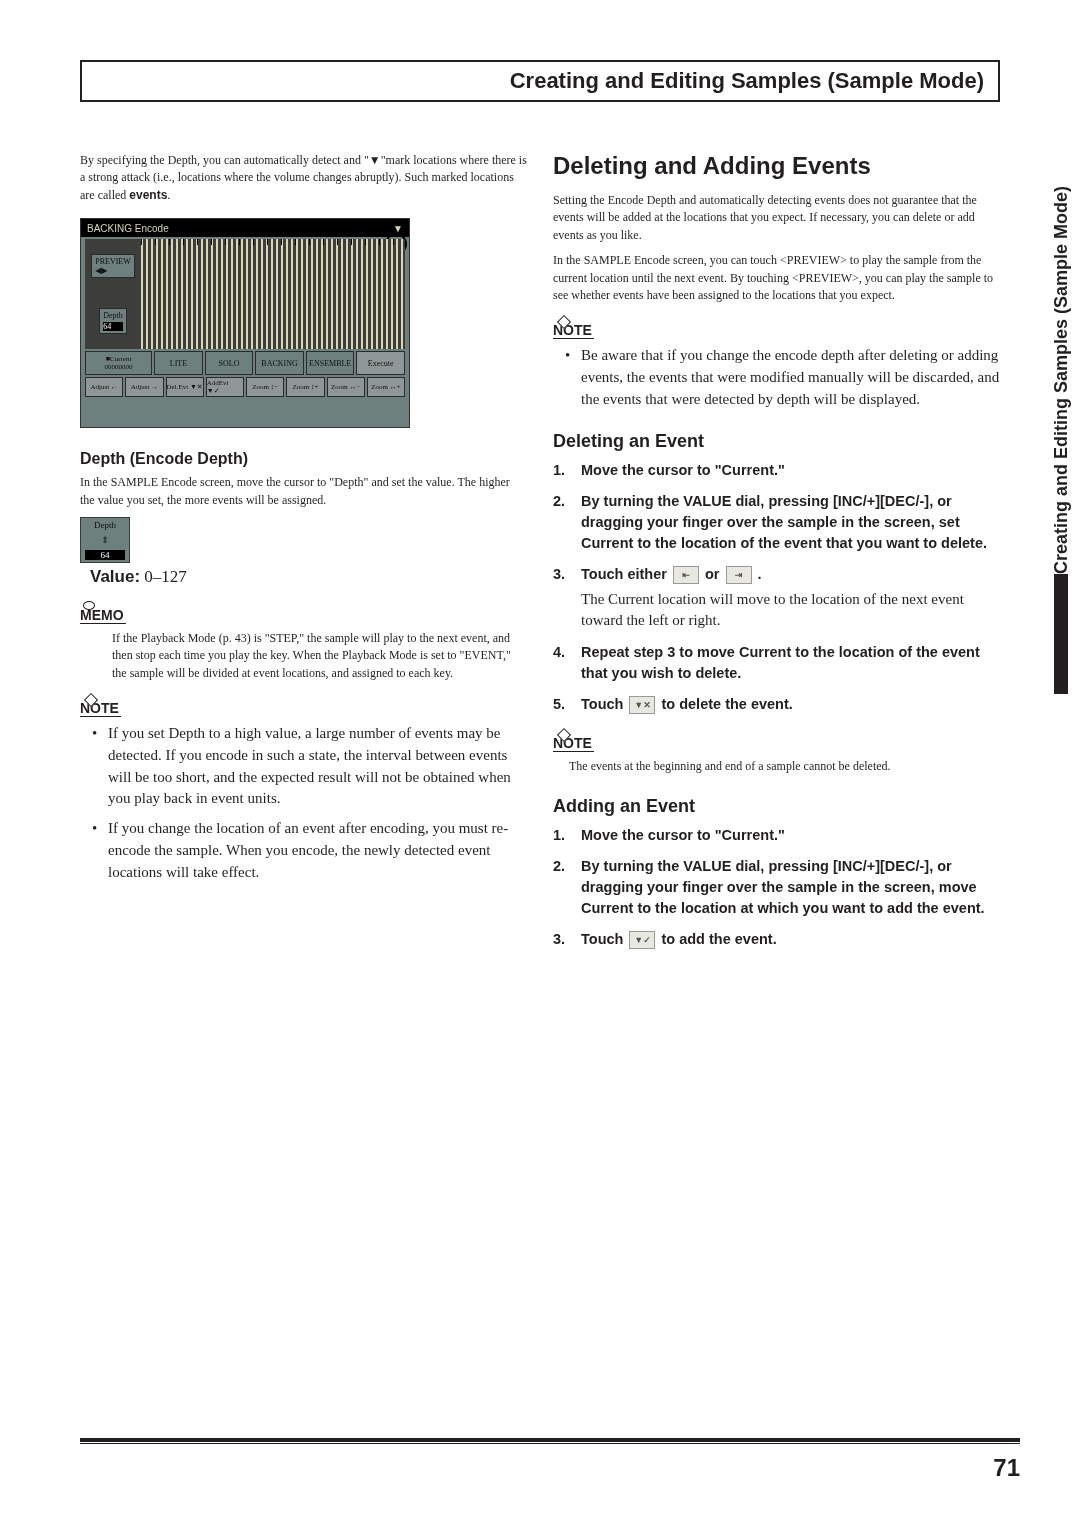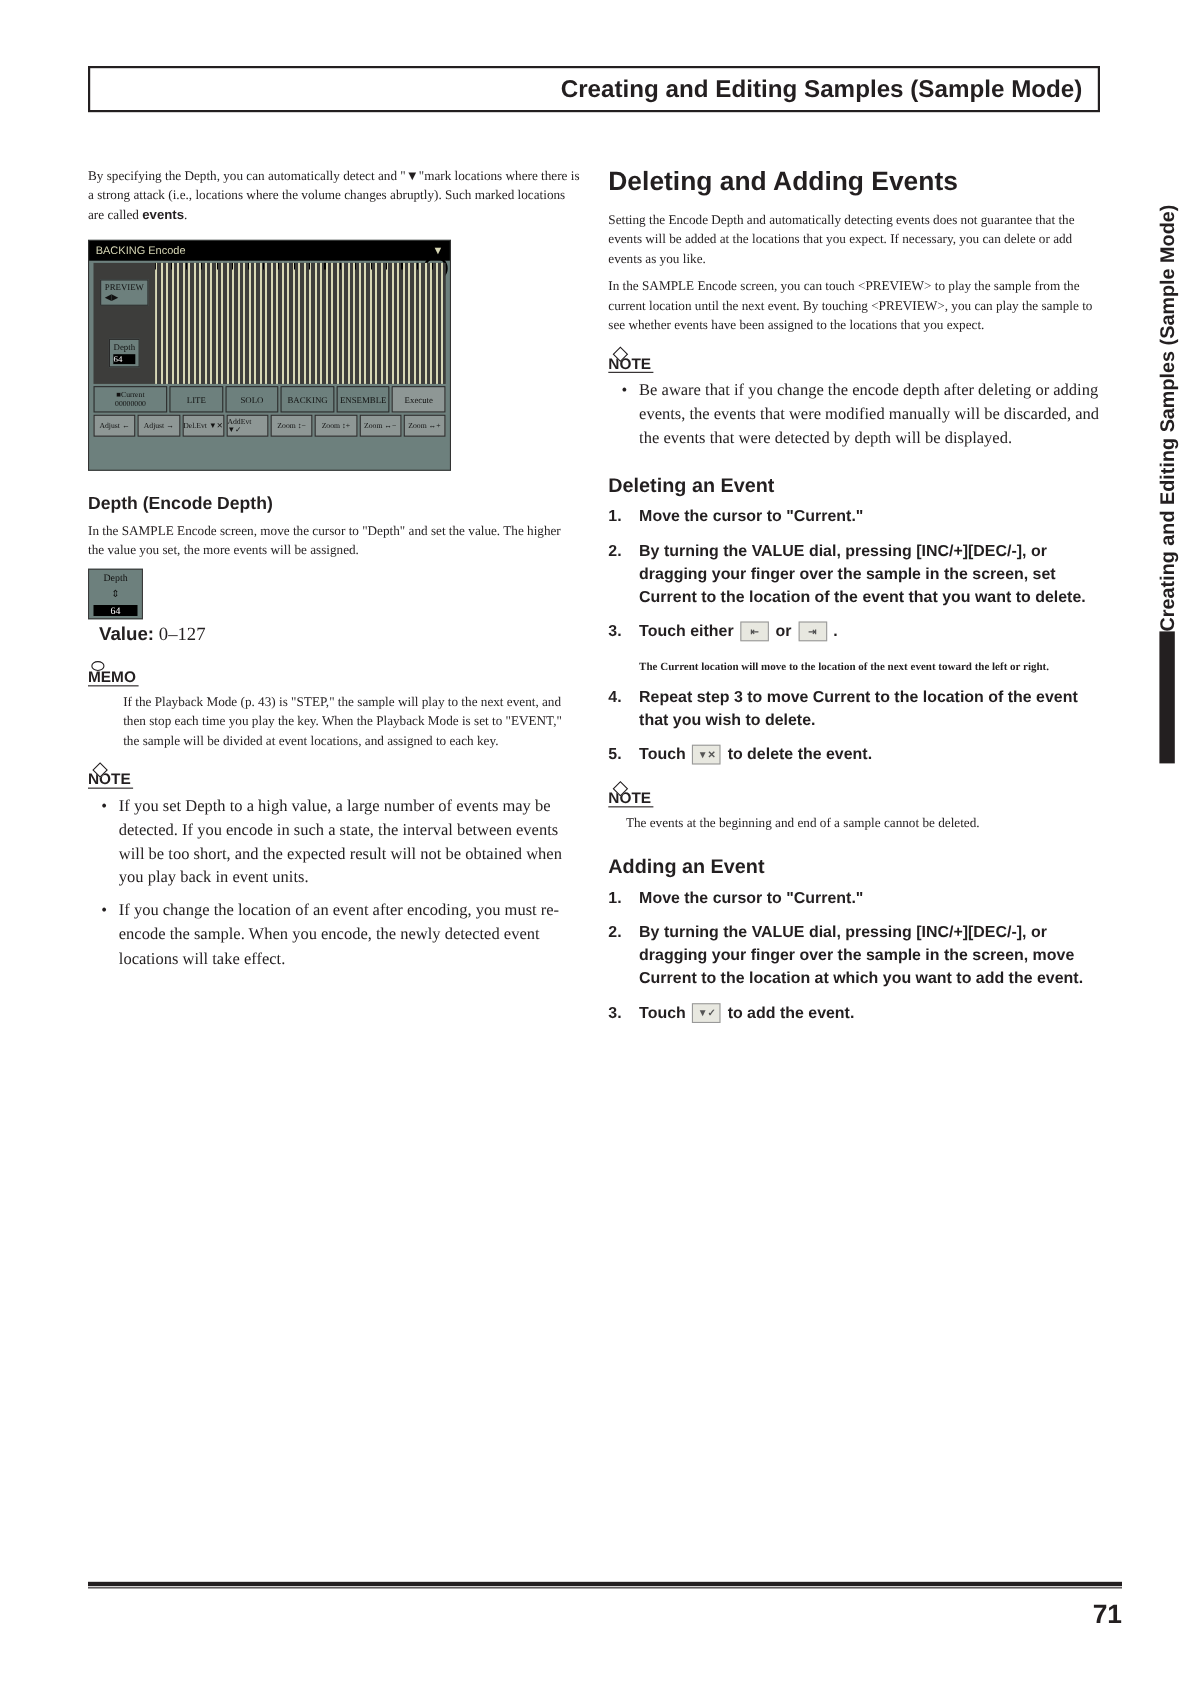--- a/index.html
+++ b/index.html
@@ -216,23 +216,23 @@
   }
   ol.steps li::before {
     content: counter(step) ".";
     position:absolute; left:0; top:0;
     font-family: Arial, Helvetica, sans-serif;
     font-weight:bold;
   }
   ol.steps li .subtext {
     display:block;
     font-family: "Palatino Linotype", Palatino, serif;
-    font-weight:bold;
-    font-size:10px;
-    margin-top:15px;
+    font-weight:normal;
+    font-size:15px;
+    margin-top:4px;
   }
   .btn-icon {
     display:inline-block;
     width:26px; height:18px;
     border:1px solid #999;
     background:#e8e8e0;
     vertical-align:middle;
     font-size:9px;
     text-align:center;
     line-height:17px;

